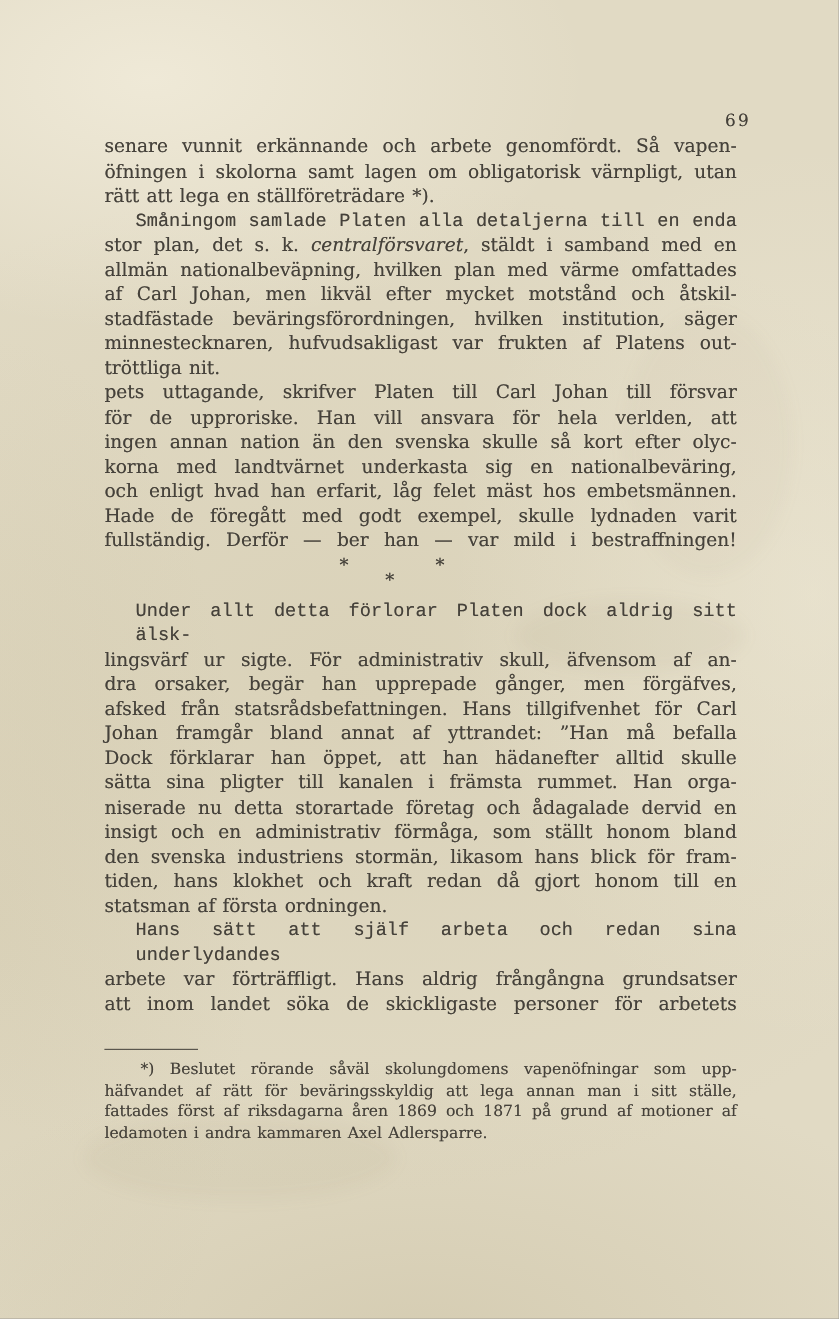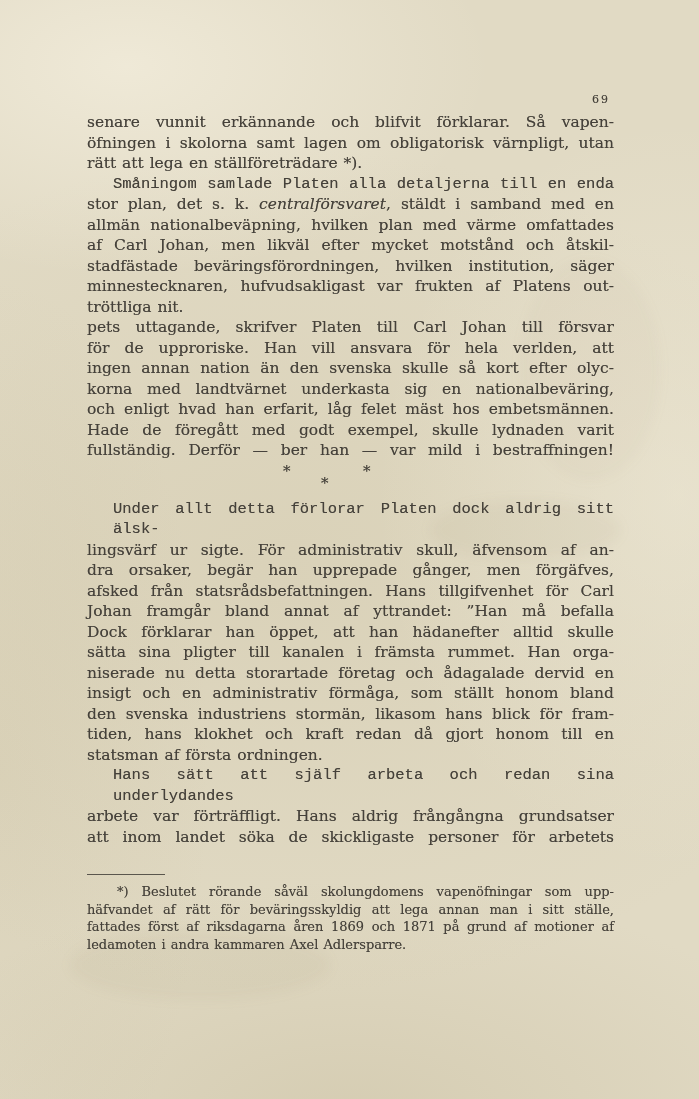--- a/index.html
+++ b/index.html
@@ -18,21 +18,21 @@
       radial-gradient(ellipse 300px 700px at 0% 70%, rgba(190,178,142,0.18), transparent 70%),
       #e1dac4;
   }
   .smudge{position:absolute;border-radius:50%;filter:blur(6px);pointer-events:none;}
   .smudge.s1{left:430px;top:500px;width:190px;height:60px;background:rgba(140,120,80,0.06);}
   .smudge.s2{left:70px;top:930px;width:260px;height:70px;background:rgba(140,120,80,0.05);}
   .smudge.s3{left:520px;top:260px;width:140px;height:220px;background:rgba(150,130,90,0.04);}
 
   .pagenum{
     position:absolute;left:592px;top:93px;width:46px;
-    font-size:11px;letter-spacing:2px;text-align:left;
+    font-size:14px;letter-spacing:2px;text-align:center;
     text-shadow:0 0 0.5px rgba(69,65,58,0.6);
   }
   .textblock{position:absolute;left:87px;top:112px;width:527px;}
   .line{
     font-size:15.5px;line-height:20.5px;
     text-align:justify;text-align-last:justify;
     word-spacing:1px;
     text-shadow:0 0 0.5px rgba(69,65,58,0.55);
   }
   .line.last{text-align-last:left;}
@@ -61,21 +61,21 @@
 
   <div class="smudge s1"></div>
   <div class="smudge s2"></div>
   <div class="smudge s3"></div>
 
   <div class="pagenum">69</div>
 
   <div class="textblock">
 
     <div>
-      <div class="line">senare vunnit erkännande och blifvit förklarar. Så vapen-</div>
+      <div class="line">senare vunnit erkännande och arbete genomfördt. Så vapen-</div>
       <div class="line">öfningen i skolorna samt lagen om obligatorisk värnpligt, utan</div>
       <div class="line last">rätt att lega en ställföreträdare *).</div>
     </div>
 
     <div>
       <div class="line indent">Småningom samlade Platen alla detaljerna till en enda</div>
       <div class="line">stor plan, det s. k. <i>centralförsvaret</i>, stäldt i samband med en</div>
       <div class="line">allmän nationalbeväpning, hvilken plan med värme omfattades</div>
       <div class="line">af Carl Johan, men likväl efter mycket motstånd och åtskil-</div>
       <div class="line">stadfästade beväringsförordningen, hvilken institution, säger</div>

